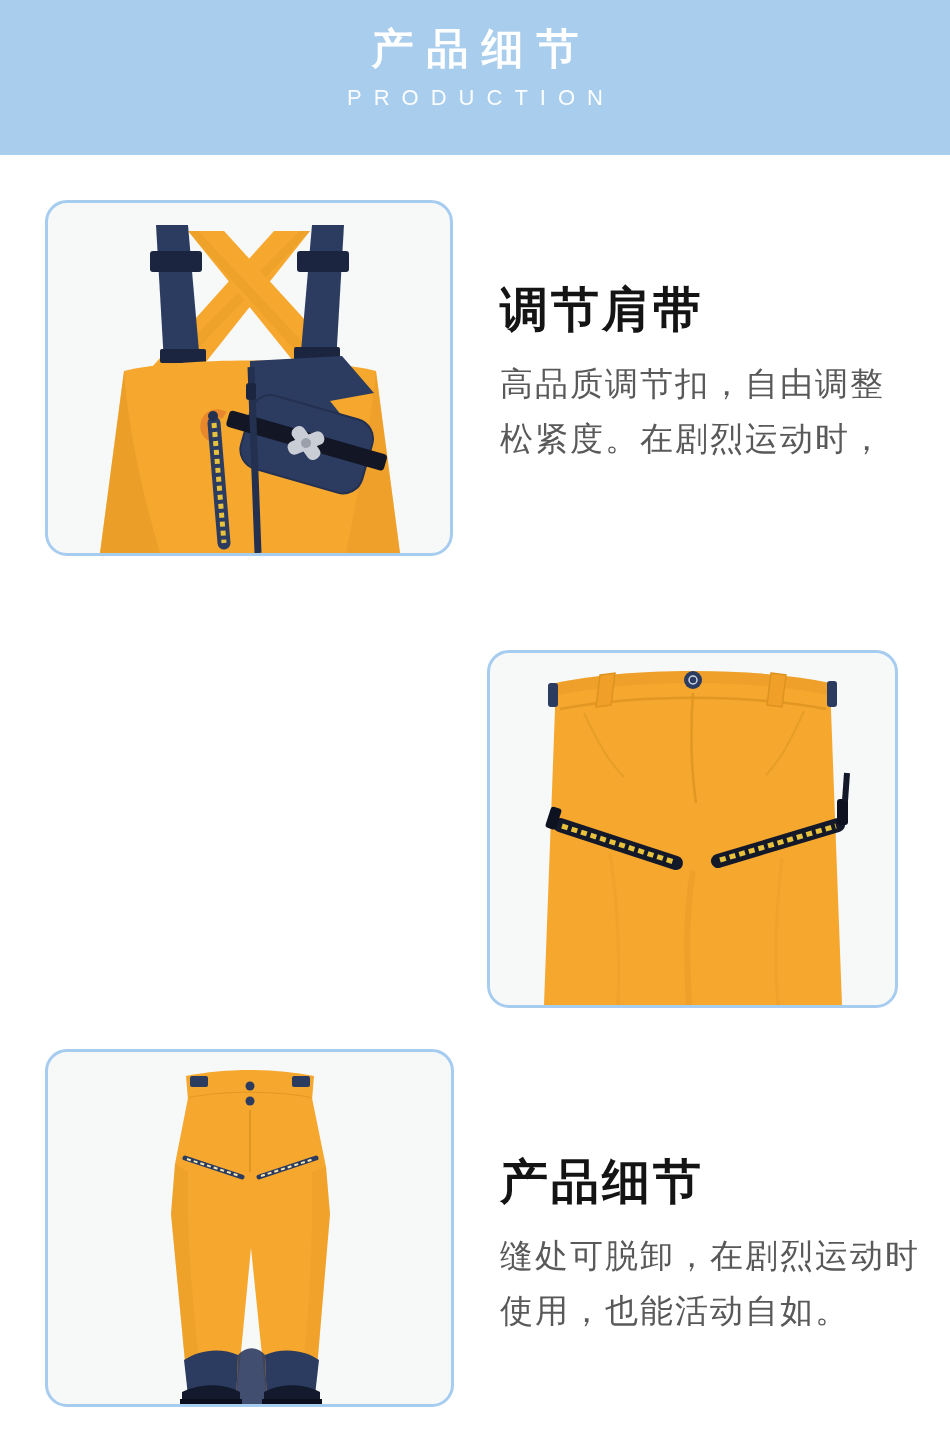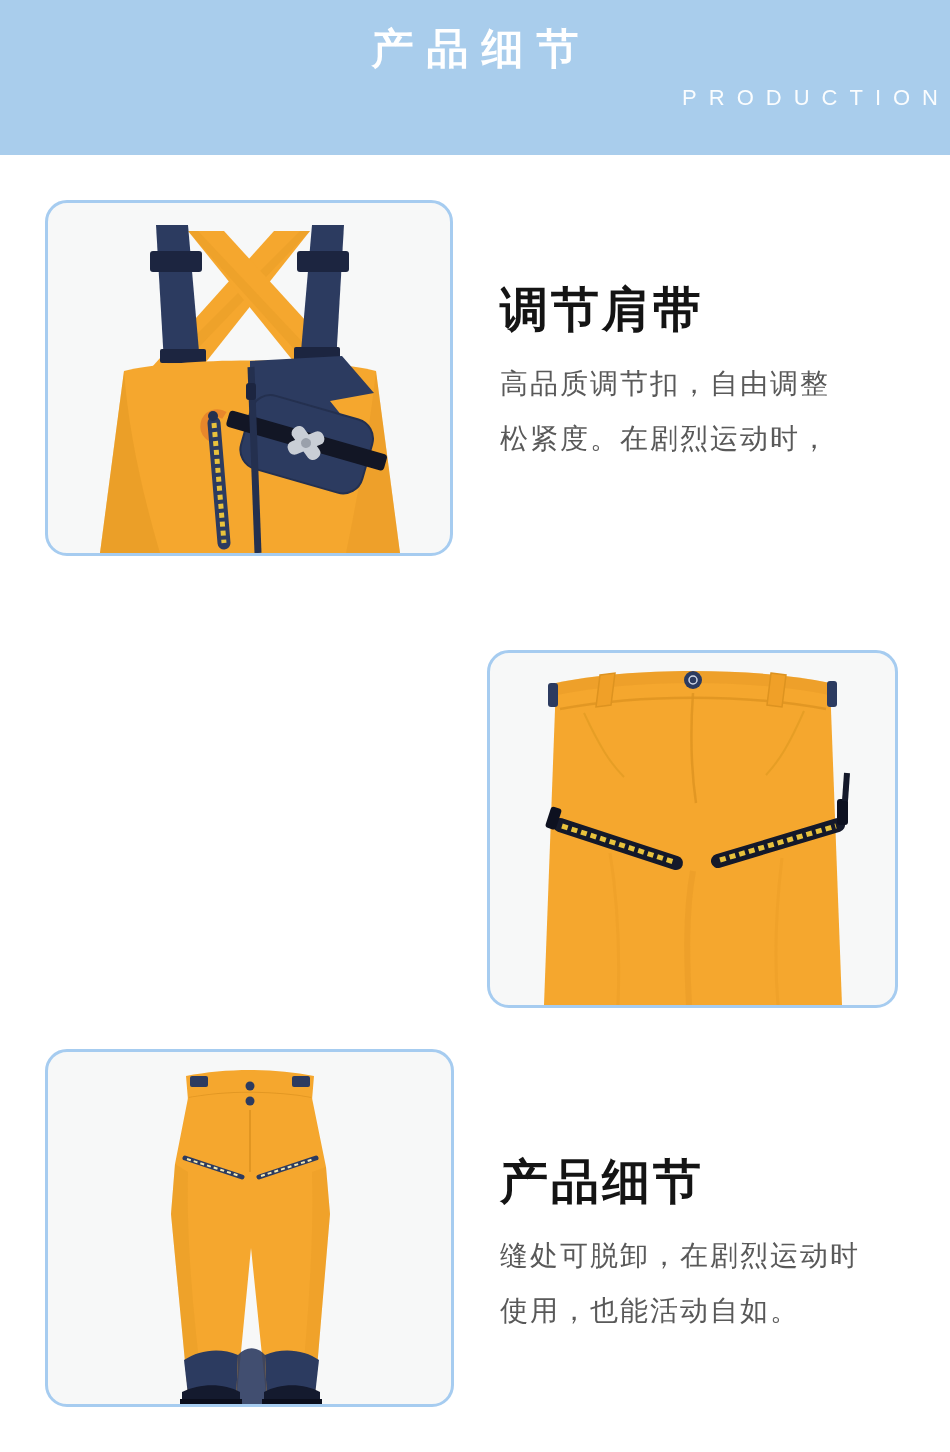--- a/index.html
+++ b/index.html
@@ -2,36 +2,36 @@
 <html style="--page-bg: #ffffff; --header-bg: #a9cdec; --card-border: #a6ccf0; --card-bg: #f7f8f8; --title-color: #141414; --body-color: #595959; --garment-yellow: #f5a72e; --garment-yellow-dark: #dd9320; --garment-navy: #2c3b60; --garment-navy-dark: #1c2540; --zipper-black: #14192a; --zipper-teeth: #e8c23c; --buckle-silver: #c9ced6; --d-ring-orange: #e8872b;"><head>
 <meta charset="utf-8">
 <style>
   html,body{margin:0;padding:0;background:#ffffff;}
   body{font-family:"Liberation Sans","DejaVu Sans",sans-serif;}
   .page{position:relative;width:950px;height:1452px;margin:0 auto;background:var(--page-bg,#ffffff);overflow:hidden;}
 
   
   .banner{position:absolute;left:0;top:0;width:950px;height:155px;background:var(--header-bg,#a9cdec);text-align:center;}
   .banner-title{padding-top:24px;font-size:42px;line-height:50px;font-weight:800;color:#ffffff;letter-spacing:13px;text-indent:13px;}
-  .banner-subtitle{margin-top:12px;font-size:22px;line-height:24px;font-weight:400;color:rgba(255,255,255,.95);letter-spacing:12px;text-indent:12px;text-align:right;}
+  .banner-subtitle{margin-top:12px;font-size:22px;line-height:24px;font-weight:400;color:rgba(255,255,255,.95);letter-spacing:12px;text-indent:12px;}
 
   
   .card{position:absolute;background:var(--card-bg,#f7f8f8);border:3px solid var(--card-border,#a6ccf0);border-radius:22px;overflow:hidden;margin:0;}
   .card svg{display:block;width:100%;height:100%;}
   .card1{left:45px;top:200px;width:402px;height:350px;}
   .card2{left:487px;top:650px;width:405px;height:352px;}
   .card3{left:45px;top:1049px;width:403px;height:352px;}
 
   
   .copy{position:absolute;margin-top:48px;}
   .copy1{left:500px;top:234px;width:440px;}
   .copy2{left:45px;top:712px;width:445px;}
   .copy3{left:500px;top:1106px;width:448px;}
   .copy h2{margin:0 0 18px 0;font-size:48px;line-height:56px;font-weight:800;color:var(--title-color,#141414);letter-spacing:3px;}
-  .copy p{margin:0;font-size:28px;line-height:55px;font-weight:400;color:var(--body-color,#595959);letter-spacing:2px;white-space:nowrap;}
+  .copy p{margin:0;font-size:33px;line-height:55px;font-weight:400;color:var(--body-color,#595959);letter-spacing:2px;white-space:nowrap;}
 
   
   .yellow{fill:var(--garment-yellow,#f5a72e);}
   .yellow-dk{fill:var(--garment-yellow-dark,#dd9320);}
   .navy{fill:var(--garment-navy,#2c3b60);}
   .navy-dk{fill:var(--garment-navy-dark,#1c2540);}
 </style>
 </head>
 <body>
 

